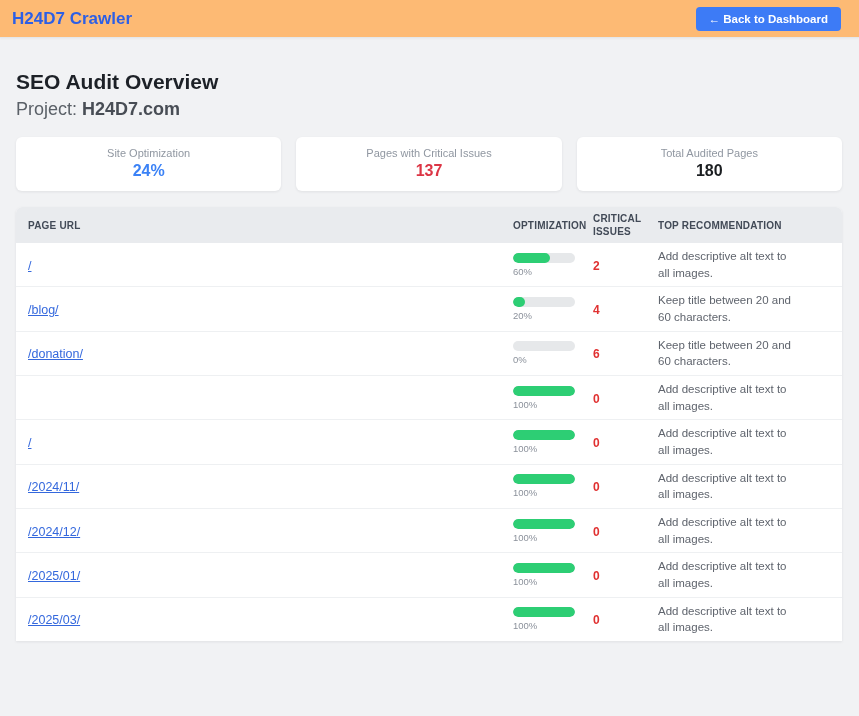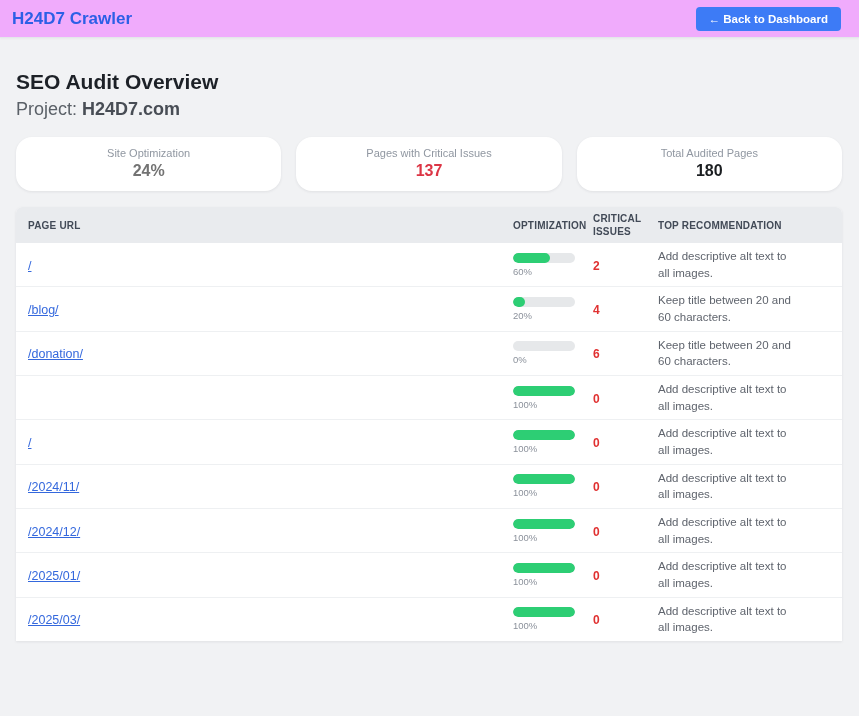--- a/index.html
+++ b/index.html
@@ -5,21 +5,21 @@
   * { box-sizing: border-box; margin: 0; padding: 0; }
   html, body {
     width: 859px; height: 716px;
     overflow: hidden;
     background: var(--page_bg, #f1f2f4);
     font-family: "Liberation Sans", sans-serif;
   }
   
   .topbar {
     height: 38px;
-    background: #f0abfc;
+    background: #fdba74;
     border-bottom: 1px solid #e4e7ea;
     box-shadow: 0 1px 2px rgba(0,0,0,0.04);
     display: flex; align-items: center; justify-content: space-between;
     padding: 0 18px 0 12px;
   }
   .brand {
     color: var(--brand_blue, #2c5fe6);
     font-size: 17px; font-weight: 700;
     cursor: pointer;
   }
@@ -40,21 +40,21 @@
     color: #1d2127;
     margin-bottom: 5px;
   }
   .project-line { font-size: 18px; color: #5b6168; }
   .project-line b { color: #484d55; }
   
   .cards { display: flex; gap: 15px; margin-top: 17px; }
   .card {
     flex: 1;
     background: #ffffff;
-    border-radius: 16px;
+    border-radius: 6px;
     box-shadow: 0 1px 3px rgba(20,24,40,0.08);
     text-align: center;
     padding: 10px 8px 11px 8px;
   }
   .card-label { font-size: 11px; color: #9097a1; margin-bottom: 3px; }
   .card-value { font-size: 16px; font-weight: 700; color: #1b1e21; }
   .card-value a { text-decoration: none; font-size: 13.5px; font-weight: 600; }
   
   .table-wrap {
     margin-top: 16px;
@@ -125,21 +125,21 @@
 <div class="main">
   <div class="page-title">SEO Audit Overview</div>
   <div class="project-line">
     <span>Project:</span>
     <b>H24D7.com</b>
   </div>
 
   <div class="cards">
     <div class="card">
       <div class="card-label">Site Optimization</div>
-      <div class="card-value" style="color: #737373;">24%</div>
+      <div class="card-value" style="color: #3b82f6;">24%</div>
     </div>
     <div class="card">
       <div class="card-label">Pages with Critical Issues</div>
       <div class="card-value" style="color: rgb(220, 53, 69);">137</div>
     </div>
     <div class="card">
       <div class="card-label">Total Audited Pages</div>
       <div class="card-value" style="color: rgb(27, 30, 33);">180</div>
     </div>
   </div>

